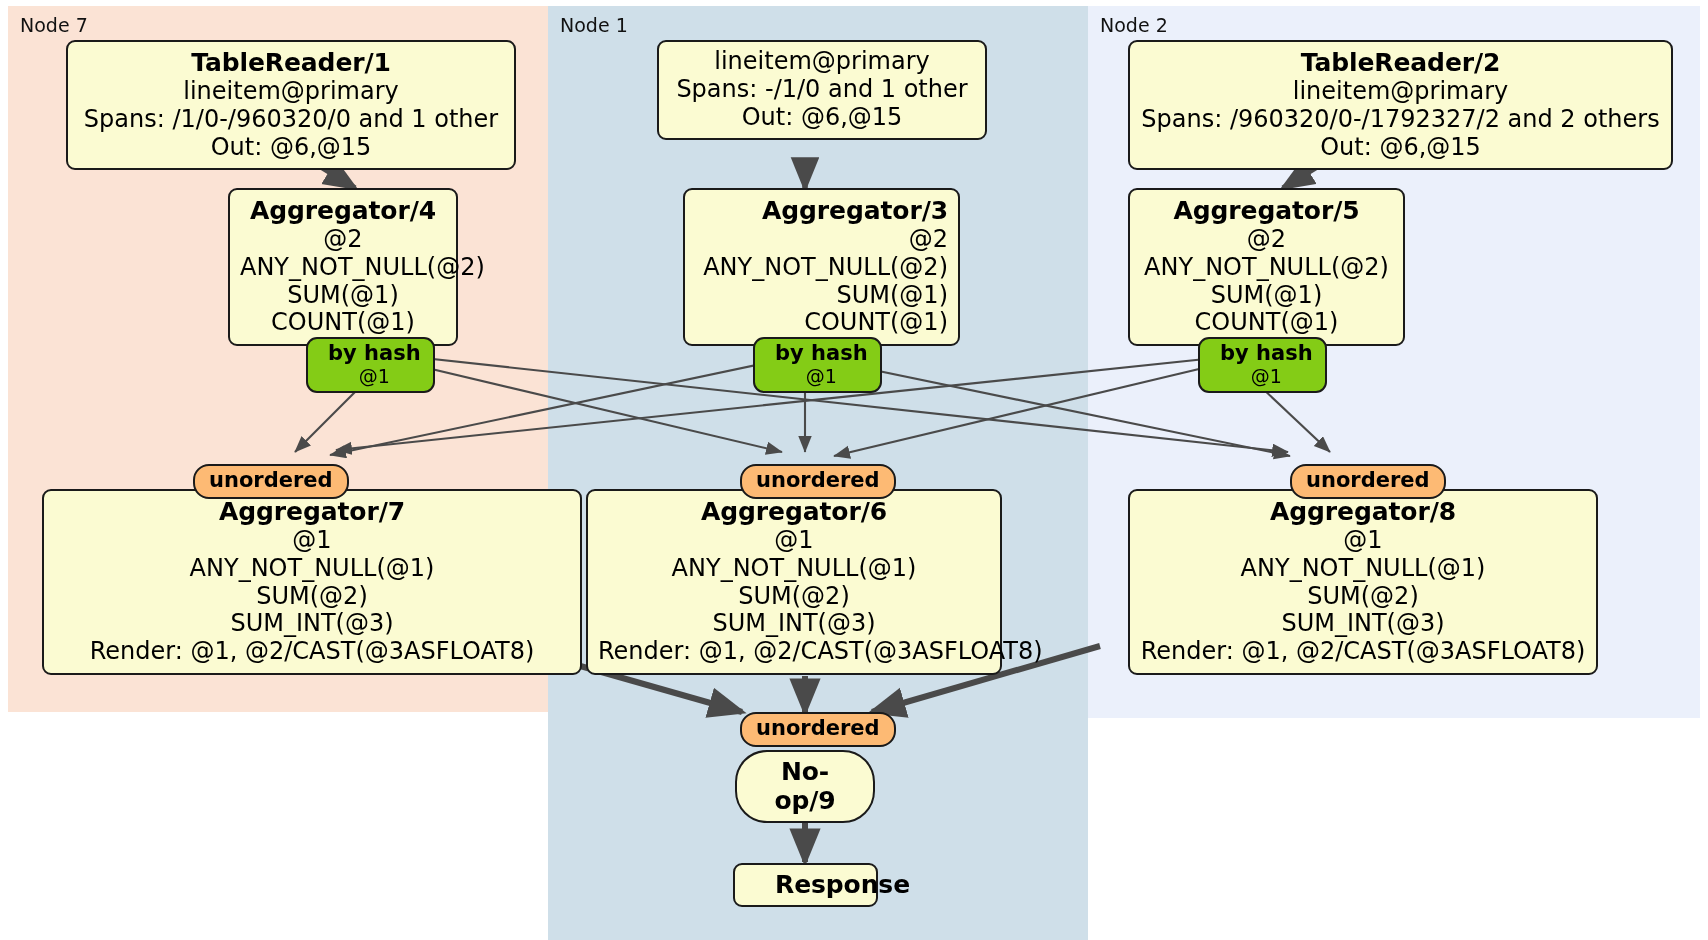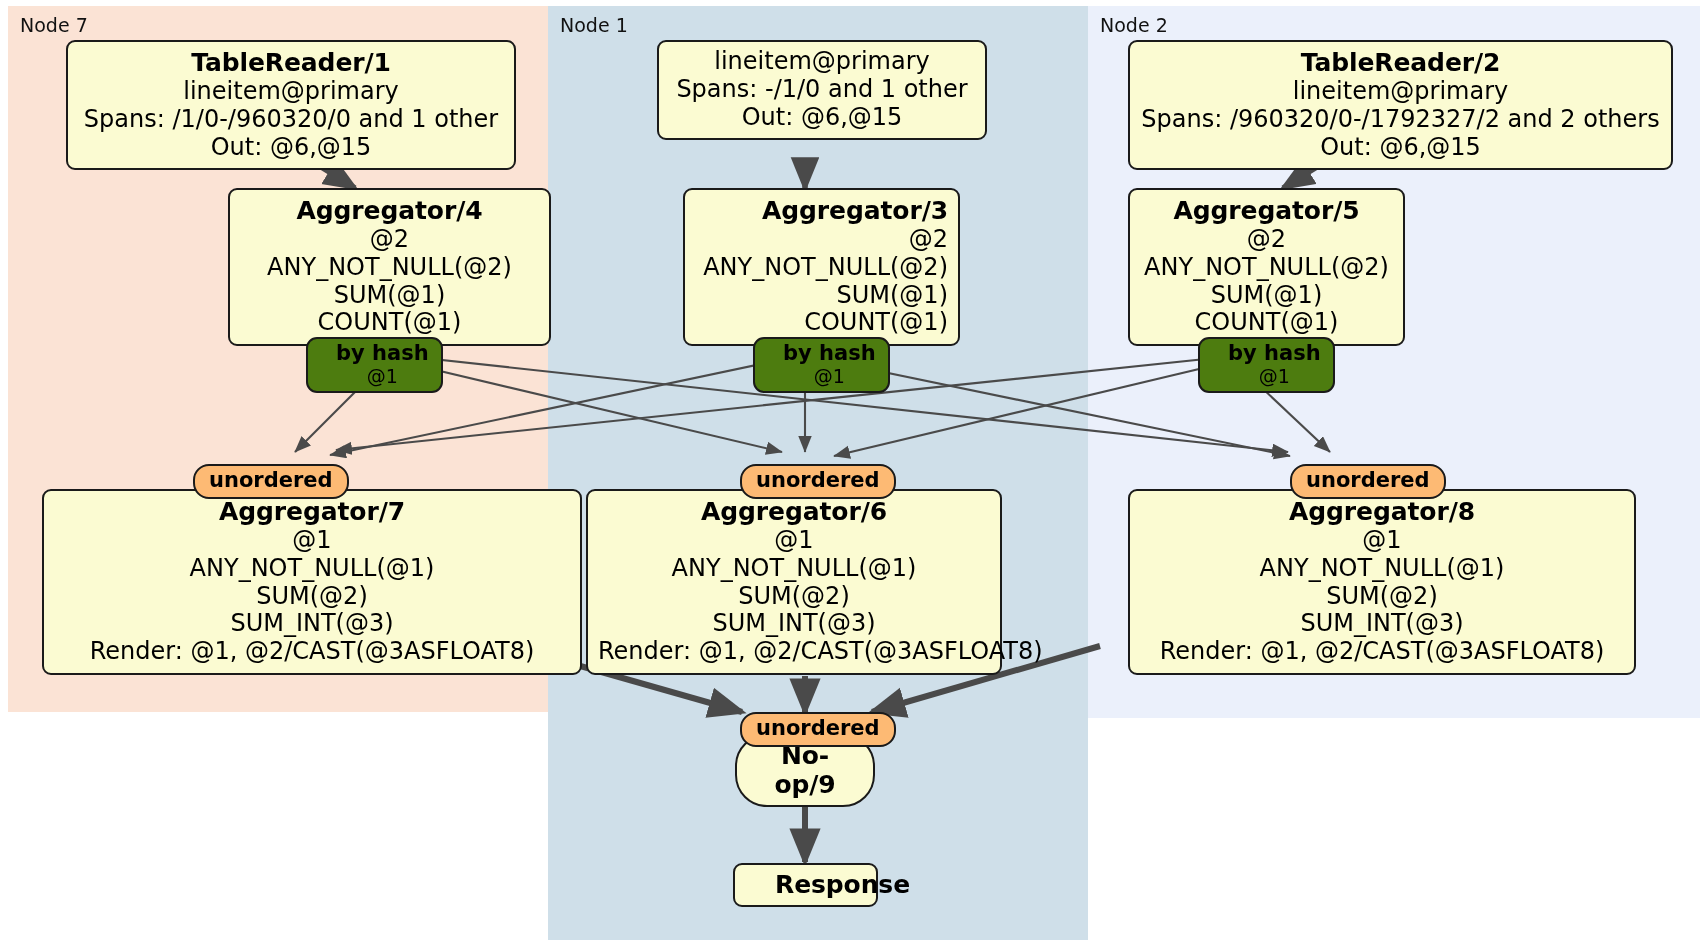--- a/index.html
+++ b/index.html
@@ -67,23 +67,23 @@
   .badge {
     position: absolute;
     box-sizing: border-box;
     border: 2.2px solid #1a1a1a;
     text-align: center;
     color: #000000;
     z-index: 9;
     line-height: 1.12;
   }
   .badge.hash {
-    background: #4d7c0f;
+    background: #84cc16;
     border-radius: 11px;
-    padding: 3px 12px 4px 28px;
+    padding: 3px 12px 4px 20px;
   }
   .badge.hash .b1 {
     display: block;
     font-weight: bold;
     font-size: 21px;
   }
   .badge.hash .b2 {
     display: block;
     font-size: 19px;
   }
@@ -163,21 +163,21 @@
     </g>
   </svg>
 
   <div class="proc" style="left:66px; top:40px; width:450px;border-radius:9px;">
     <span class="ttl">TableReader/1</span>
     <span class="ln">lineitem@primary</span>
     <span class="ln">Spans: /1/0-/960320/0 and 1 other</span>
     <span class="ln">Out: @6,@15</span>
   </div>
 
-  <div class="proc" style="left:228px; top:188px; width:323px;">
+  <div class="proc" style="left:228px; top:188px; width:230px;">
     <span class="ttl">Aggregator/4</span>
     <span class="ln">@2</span>
     <span class="ln">ANY_NOT_NULL(@2)</span>
     <span class="ln">SUM(@1)</span>
     <span class="ln">COUNT(@1)</span>
   </div>
 
   <div class="badge hash" style="left:306px; top:337px;">
     <span class="b1">by hash</span>
     <span class="b2">@1</span>
@@ -225,21 +225,21 @@
     <span class="ln">ANY_NOT_NULL(@1)</span>
     <span class="ln">SUM(@2)</span>
     <span class="ln">SUM_INT(@3)</span>
     <span class="ln">Render: @1, @2/CAST(@3ASFLOAT8)</span>
   </div>
 
   <div class="badge unordered" style="left:740px; top:712px;">
     <span>unordered</span>
   </div>
 
-  <div class="proc compact" style="left:735px; top:734px; width:140px;border-radius:32px;">
+  <div class="proc compact" style="left:735px; top:750px; width:140px;border-radius:32px;">
     <span class="ttl">No-op/9</span>
   </div>
 
   <div class="proc compact" style="left:733px; top:863px; width:145px;padding-left:40px;">
     <span class="ttl">Response</span>
   </div>
 
   <div class="proc" style="left:1128px; top:40px; width:545px;">
     <span class="ttl">TableReader/2</span>
     <span class="ln">lineitem@primary</span>
@@ -257,21 +257,21 @@
 
   <div class="badge hash" style="left:1198px; top:337px;">
     <span class="b1">by hash</span>
     <span class="b2">@1</span>
   </div>
 
   <div class="badge unordered" style="left:1290px; top:464px;">
     <span>unordered</span>
   </div>
 
-  <div class="proc" style="left:1128px; top:489px; width:508px;">
+  <div class="proc" style="left:1128px; top:489px; width:470px;">
     <span class="ttl">Aggregator/8</span>
     <span class="ln">@1</span>
     <span class="ln">ANY_NOT_NULL(@1)</span>
     <span class="ln">SUM(@2)</span>
     <span class="ln">SUM_INT(@3)</span>
     <span class="ln">Render: @1, @2/CAST(@3ASFLOAT8)</span>
   </div>
 
 </div>
 

